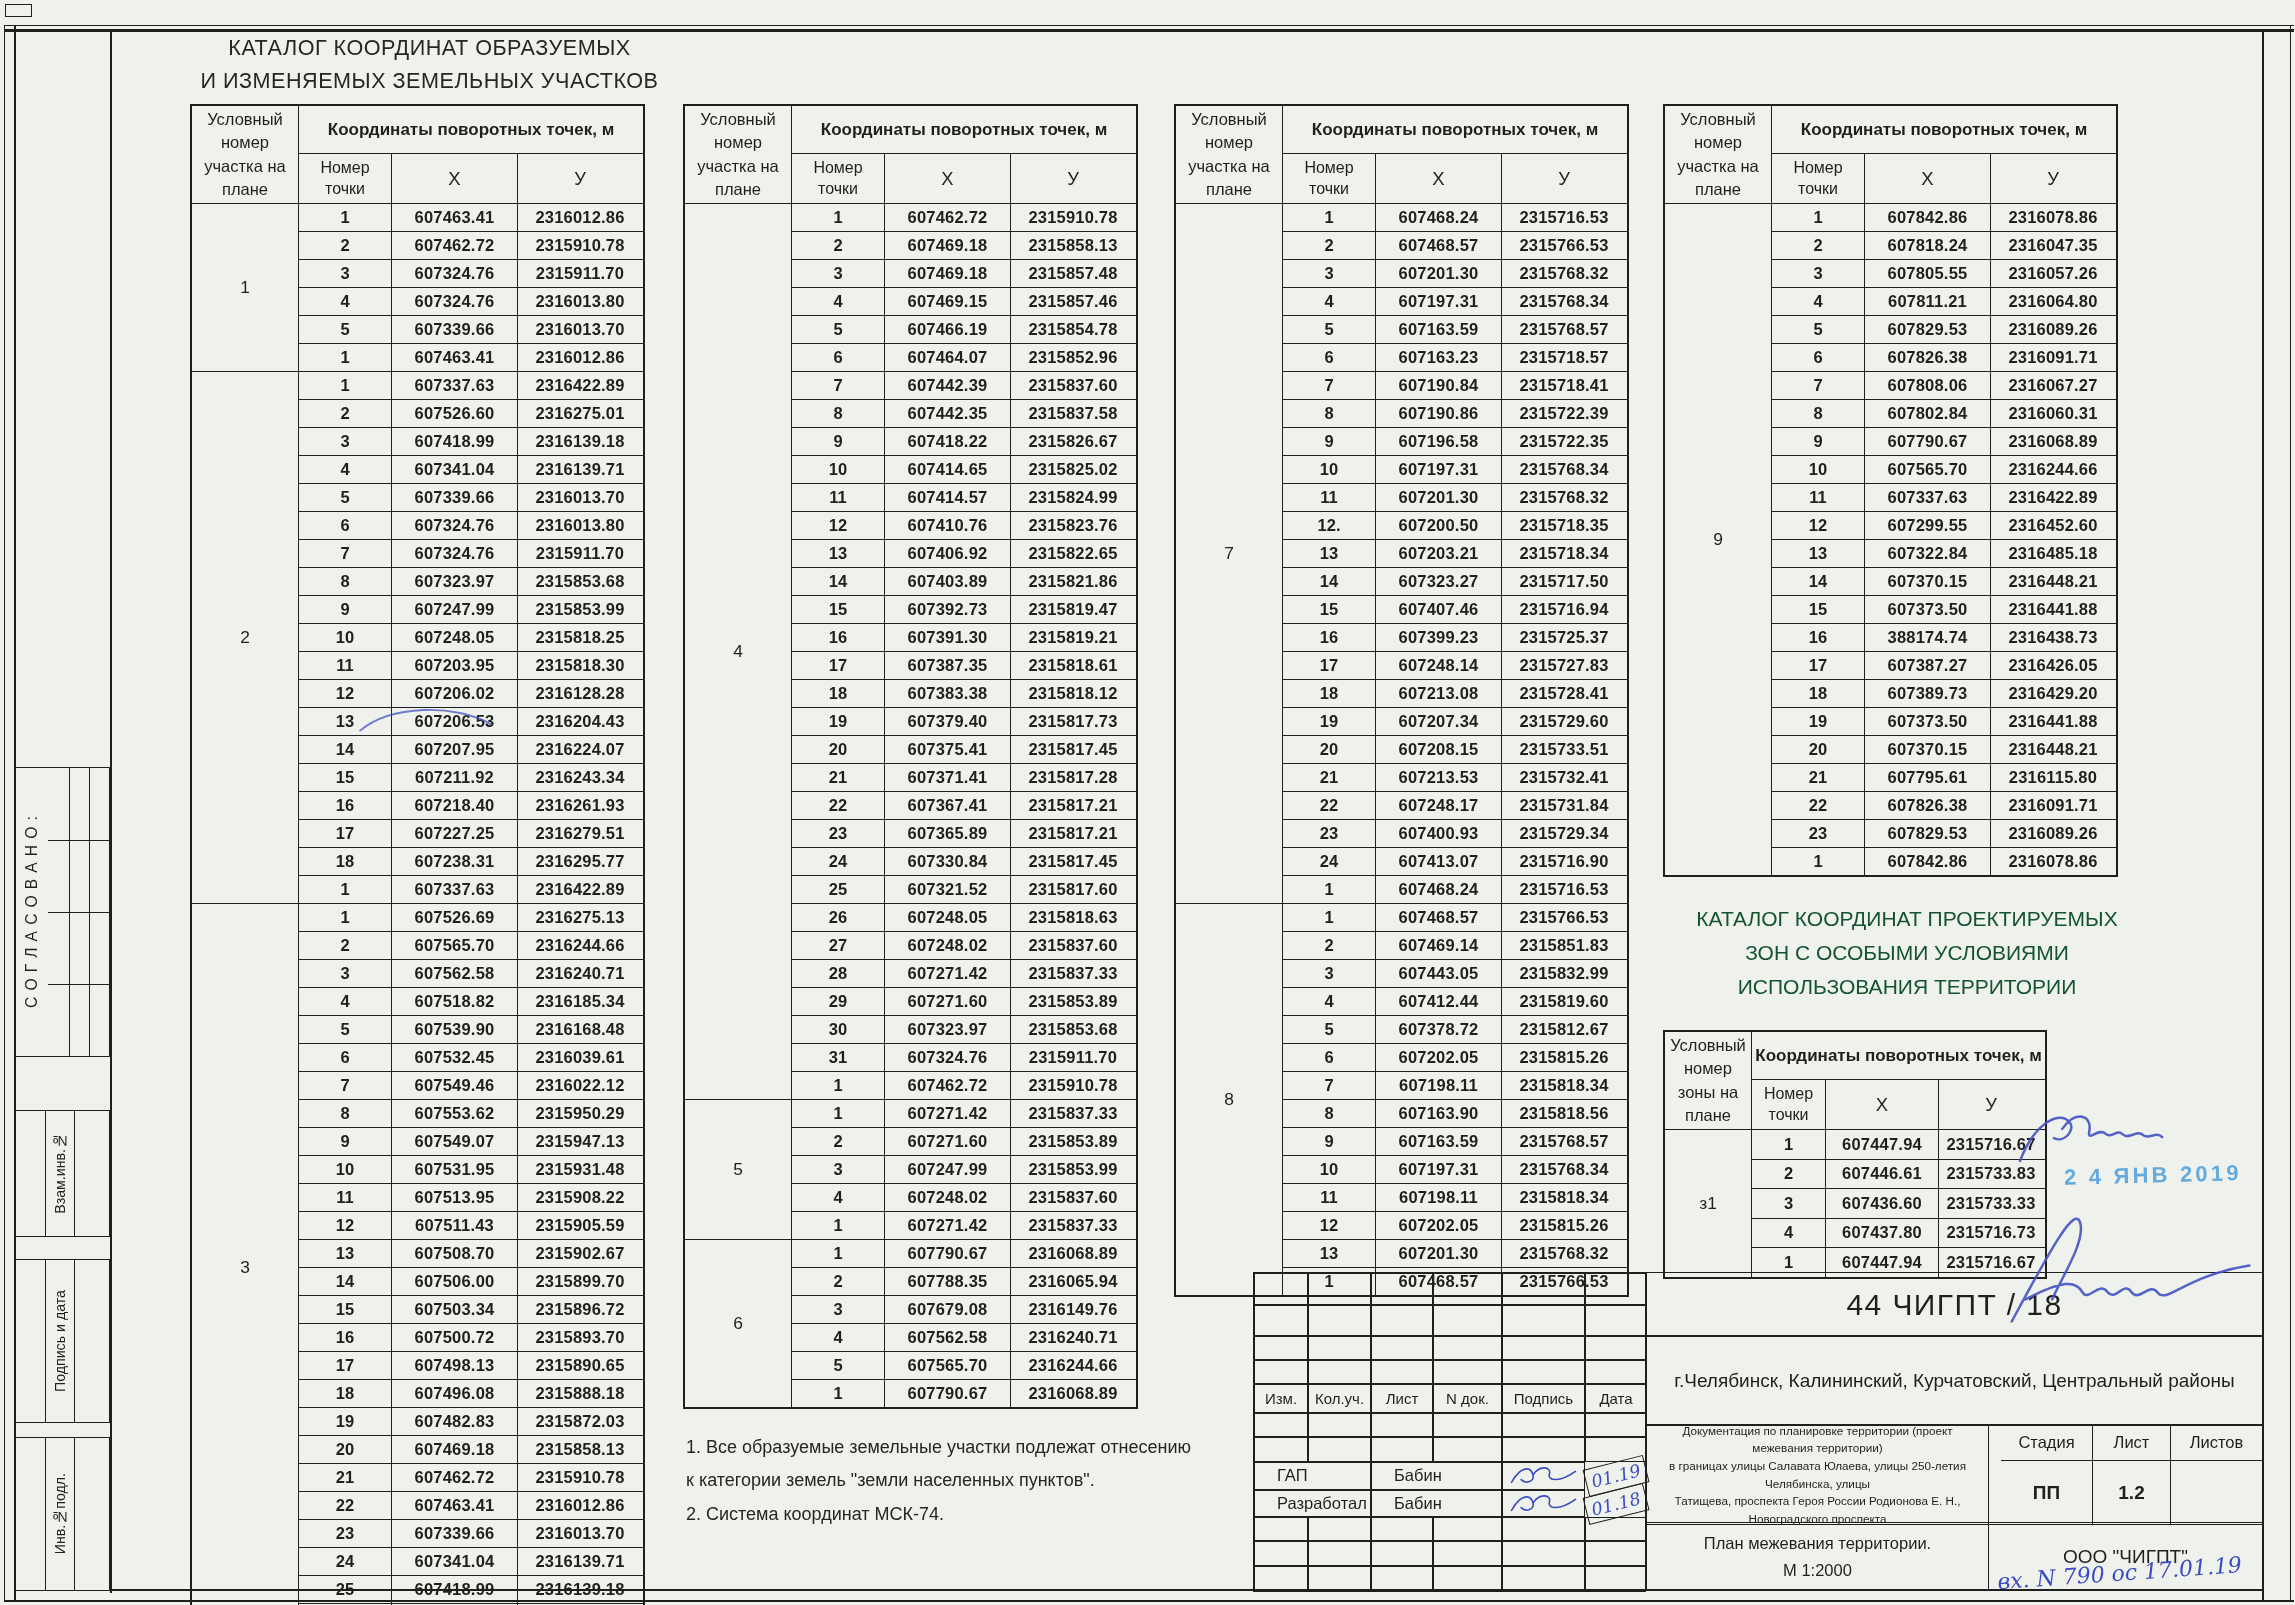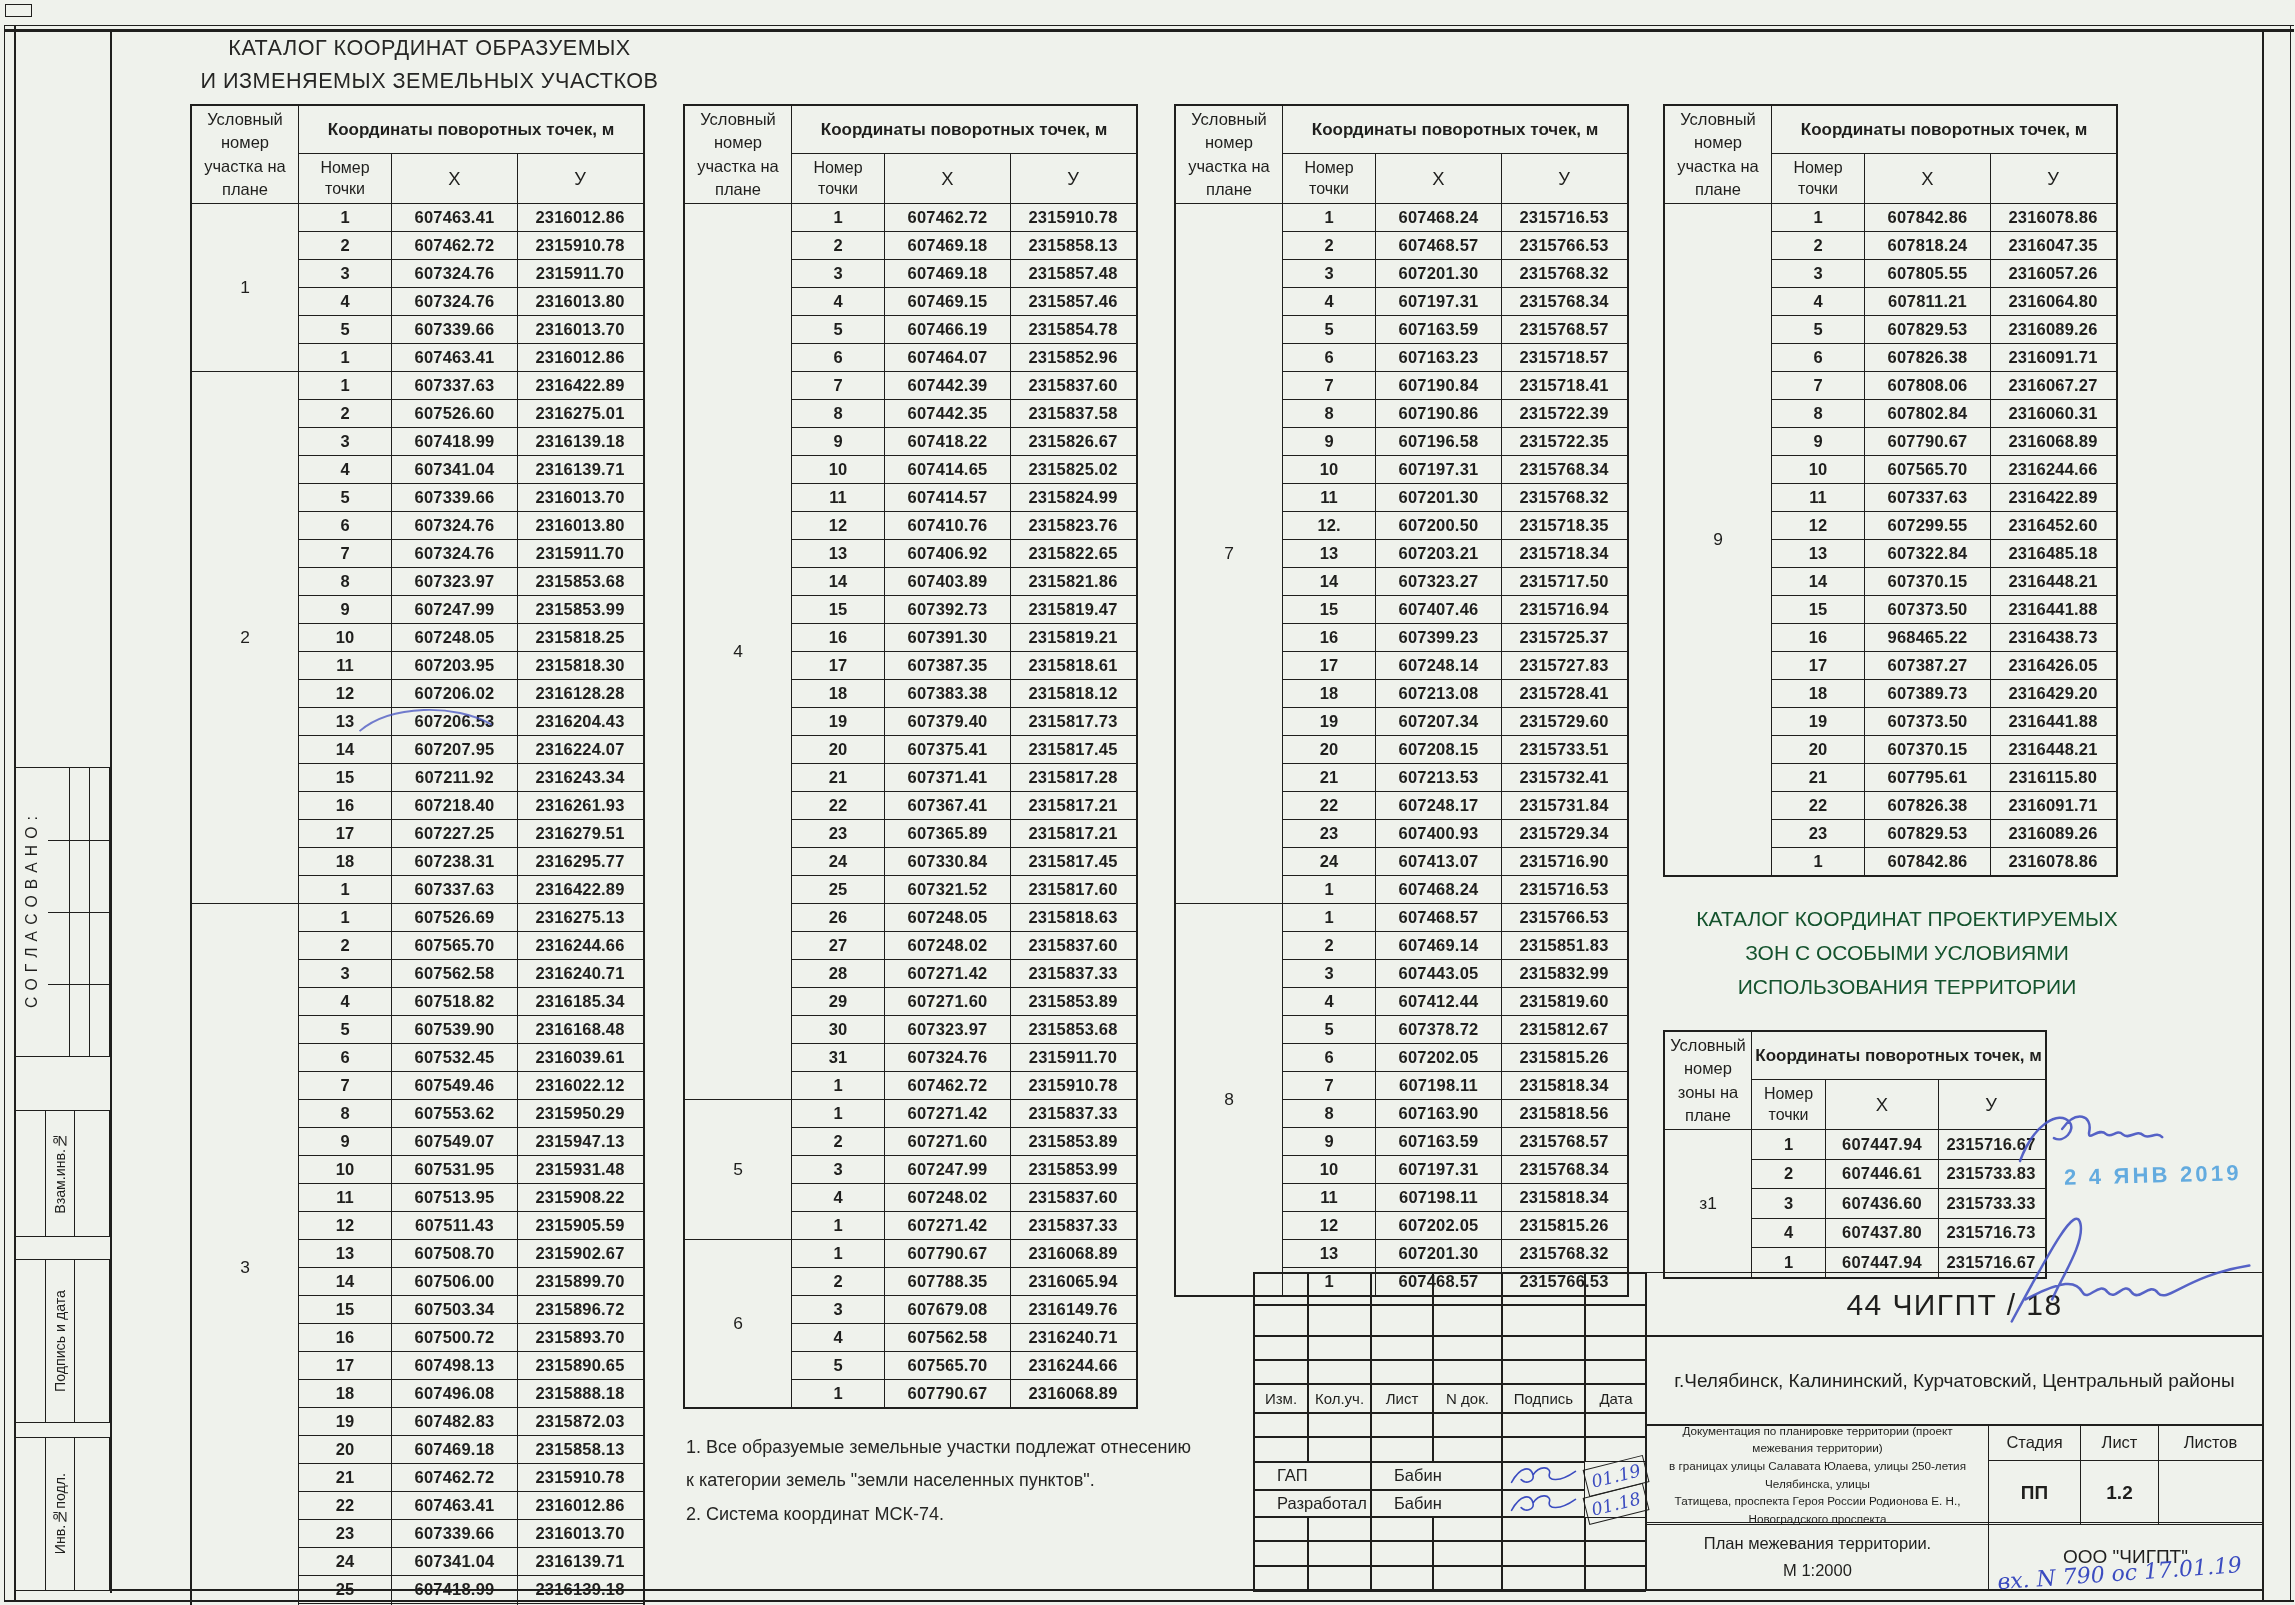--- a/index.html
+++ b/index.html
@@ -61,21 +61,21 @@
   #tb-grid{left:1253px;top:1272px;width:393px;height:320px;display:grid;
     grid-template-columns:54px 63px 62px 69px 83px 62px;}
   .tc{border:0.7px solid var(--ink);display:flex;align-items:center;justify-content:center;
       font-size:15px;box-sizing:border-box;overflow:hidden;}
   .tc.rl,.tc.nm{justify-content:flex-start;padding-left:22px;font-size:16.5px;}
   .tc.dt{font-family:"DejaVu Serif",serif;font-style:italic;font-size:17.4px;color:#3b4cc0;transform:rotate(-14deg);}
   #docnum{left:1646px;top:1272px;width:617px;height:65px;font-size:30px;letter-spacing:1.4px;}
   #location{left:1646px;top:1335px;width:617px;height:91px;font-size:19px;}
   #descr{left:1646px;top:1424px;width:343px;height:101px;font-size:11.7px;line-height:1.5;
          flex-direction:column;padding:2.8px 8.3px;}
-  #stage{left:1988px;top:1424px;width:275px;height:101px;display:flex;flex-direction:column;}
+  #stage{left:1988px;top:1424px;width:275px;height:101px;display:flex;flex-direction:column;padding-left:12px;}
   .stage-r{display:flex;}
   .stage-r.hd{height:35px;border-bottom:1.4px solid var(--ink);}
   .stage-r.vl{flex:1;}
   .stage-c{display:flex;align-items:center;justify-content:center;box-sizing:border-box;}
   .stage-c.c1{width:91px;}
   .stage-c.c2{width:78px;border-left:1.4px solid var(--ink);}
   .stage-c.c3{flex:1;border-left:1.4px solid var(--ink);}
   .stage-r.hd .stage-c{font-size:16.5px;}
   .stage-r.vl .stage-c{font-size:19px;font-weight:600;}
   #plan{left:1646px;top:1522px;width:343px;height:69px;flex-direction:column;font-size:16.5px;line-height:1.6;}
@@ -948,21 +948,21 @@
               <div class="cell c-x">607370.15</div>
               <div class="cell c-y">2316448.21</div>
             </div>
             <div class="prow">
               <div class="cell c-n">15</div>
               <div class="cell c-x">607373.50</div>
               <div class="cell c-y">2316441.88</div>
             </div>
             <div class="prow">
               <div class="cell c-n">16</div>
-              <div class="cell c-x">968465.22</div>
+              <div class="cell c-x">388174.74</div>
               <div class="cell c-y">2316438.73</div>
             </div>
             <div class="prow">
               <div class="cell c-n">17</div>
               <div class="cell c-x">607387.27</div>
               <div class="cell c-y">2316426.05</div>
             </div>
             <div class="prow">
               <div class="cell c-n">18</div>
               <div class="cell c-x">607389.73</div>

